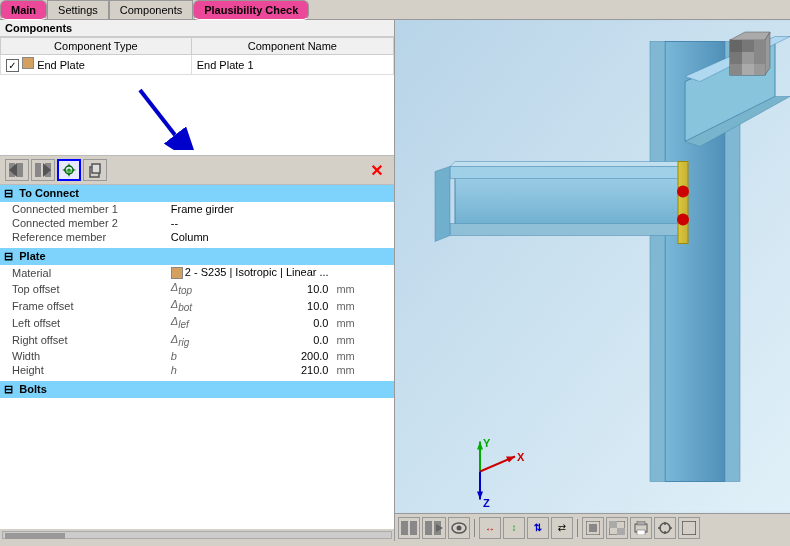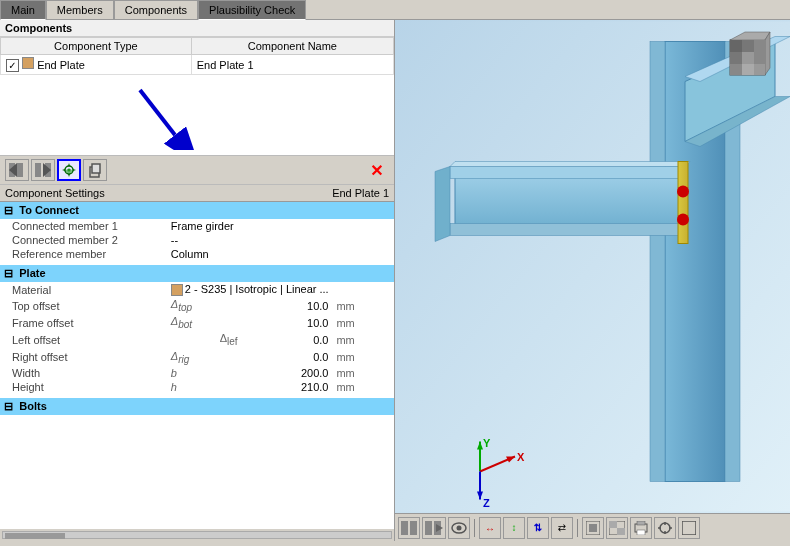--- a/index.html
+++ b/index.html
@@ -10,25 +10,26 @@
     .tab {
       padding: 3px 10px;
       border: 1px solid #999;
       border-bottom: none;
       cursor: pointer;
       background: #d4d0c8;
       font-size: 11px;
       color: #000;
     }
     .tab.active {
-      background: #737373;
-      font-weight: normal;
+      background: #ec4899;
+      font-weight: bold;
       border-bottom: 1px solid #fff;
       margin-bottom: -1px;
       z-index: 1;
+      border-radius: 6px;
     }
 
     
     .main-layout { display: flex; height: 521px; }
 
     
     .left-panel { width: 395px; background: #fff; border-right: 1px solid #999; display: flex; flex-direction: column; }
 
     
     .section-header { background: #f0f0f0; border-bottom: 1px solid #ccc; padding: 2px 5px; font-weight: bold; font-size: 11px; }
@@ -104,21 +105,21 @@
     
     .mat-color { width: 12px; height: 12px; background: #d4a060; border: 1px solid #888; display: inline-block; vertical-align: middle; margin-right: 2px; }
 
     .checkbox { width: 13px; height: 13px; border: 1px solid #666; background: #fff; display: inline-flex; align-items: center; justify-content: center; font-size: 10px; }
   </style>
 </head>
 <body>
 
 <div class="tabs">
   <div class="tab active">Main</div>
-  <div class="tab">Members</div>
+  <div class="tab">Settings</div>
   <div class="tab">Components</div>
   <div class="tab active">Plausibility Check</div>
 </div>
 
 <div class="main-layout">
 
   <div class="left-panel">
 
     <div class="section-header">Components</div>
 
@@ -182,24 +183,20 @@
       <button class="tool-btn">
         <svg width="16" height="16" viewBox="0 0 16 16">
           <rect x="3" y="5" width="9" height="10" fill="none" stroke="#555" stroke-width="1.5"></rect>
           <rect x="5" y="2" width="8" height="9" fill="#ddd" stroke="#555" stroke-width="1.5"></rect>
         </svg>
       </button>
       <div class="tool-btn-spacer"></div>
       <button class="tool-btn" style="color: red; font-size: 16px; font-weight: bold; border: none; background: transparent;">✕</button>
     </div>
 
-    <div class="settings-header">
-      <span>Component Settings</span>
-      <span>End Plate 1</span>
-    </div>
 
     <div class="settings-content">
       <table class="settings-table">
 
         <tbody>
             <tr class="group-row">
           <td colspan="4"><span class="collapse-icon">⊟</span> To Connect</td>
         </tr>
         <tr>
           <td class="prop-label">Connected member 1</td>
@@ -237,21 +234,21 @@
           <td class="unit">mm</td>
         </tr>
         <tr>
           <td class="prop-label">Frame offset</td>
           <td style="color:#666; font-style:italic;">Δ<sub>bot</sub></td>
           <td class="prop-value-right">10.0</td>
           <td class="unit">mm</td>
         </tr>
         <tr>
           <td class="prop-label">Left offset</td>
-          <td style="color:#666; text-align:right;">Δ<sub>lef</sub></td>
+          <td style="color:#666; font-style:italic;">Δ<sub>lef</sub></td>
           <td class="prop-value-right">0.0</td>
           <td class="unit">mm</td>
         </tr>
         <tr>
           <td class="prop-label">Right offset</td>
           <td style="color:#666; font-style:italic;">Δ<sub>rig</sub></td>
           <td class="prop-value-right">0.0</td>
           <td class="unit">mm</td>
         </tr>
         <tr>

